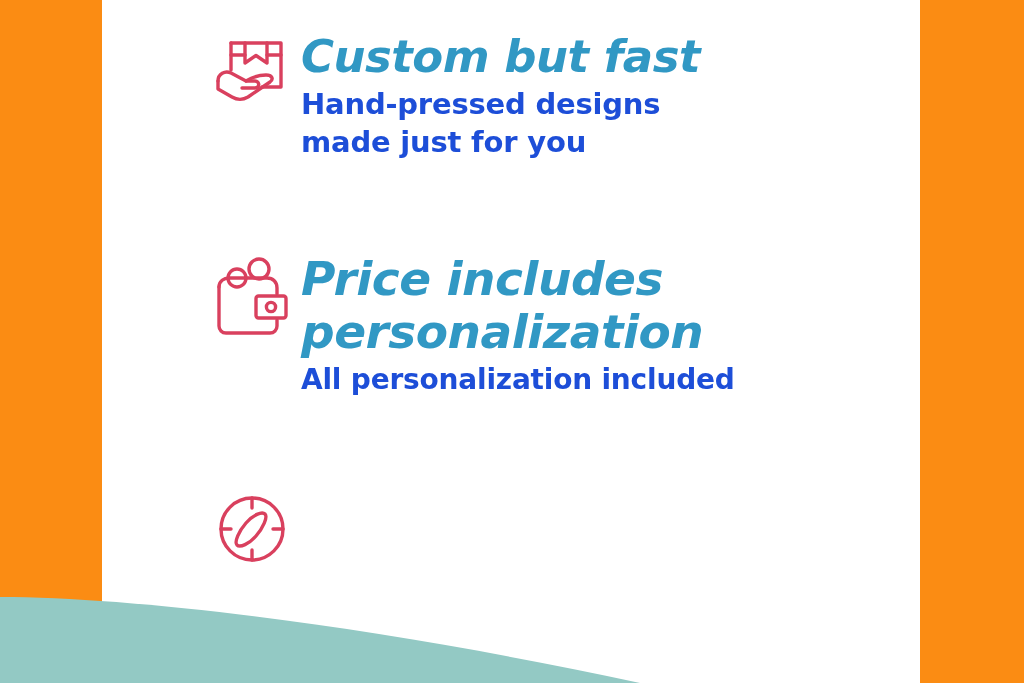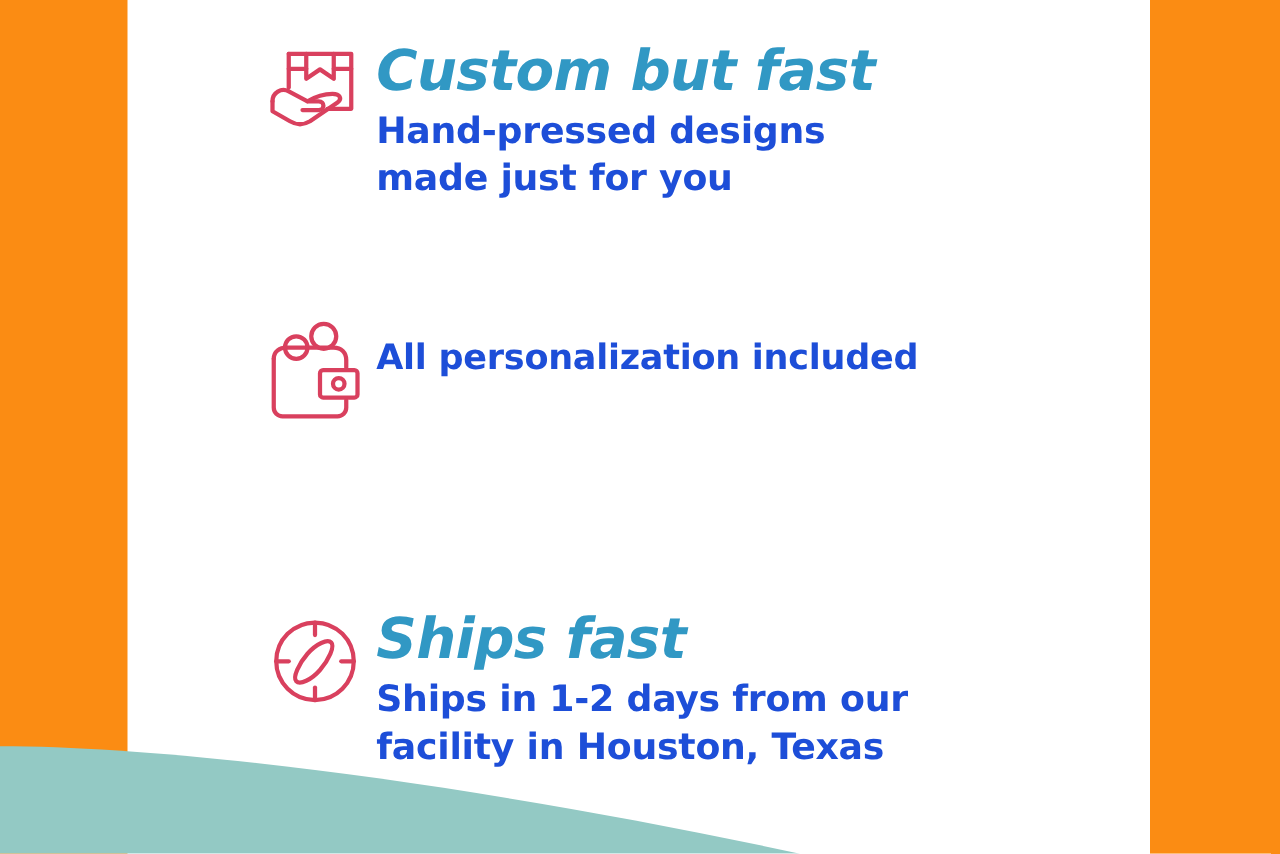--- a/index.html
+++ b/index.html
@@ -105,21 +105,21 @@
   .subline {
     font-family: "DejaVu Sans", sans-serif;
     font-weight: bold;
     color: #1d4ed8;
     font-size: 29px;
     line-height: 1.32;
     margin: 4px 0 0 0;
     white-space: pre-line;
     letter-spacing: -0.2px;
   }
-  .feature-2 .subline { font-size: 28px; margin-top: 16px; }
+  .feature-2 .subline { font-size: 28px; margin-top: 4px; }
   .feature-3 .subline { font-size: 29px; margin-top: 5px; }
 </style>
 </head>
 <body>
 
 <div class="canvas">
 
   <div class="bar-left"></div>
   <div class="bar-right"></div>
 
@@ -153,42 +153,39 @@
             <circle cx="44" cy="13" r="10"></circle>
             <circle cx="22" cy="22" r="9"></circle>
             <path d="M4 31 C4 25 9 22 14 22 H52 C58 22 62 26 62 32 V38"></path>
             <path d="M4 31 V70 C4 74 7 77 11 77 H55 C59 77 62 74 62 70 V64"></path>
             <rect x="41" y="40" width="30" height="22" rx="2.5"></rect>
             <circle cx="56" cy="51" r="4.6"></circle>
           </g>
         </svg>
       </div>
       <div class="text-box">
+        <div class="headline">Price includes
+personalization</div>
         <div class="subline">All personalization included</div>
       </div>
     </div>
 
     <div class="feature feature-3">
       <div class="icon-box">
         <svg width="74" height="76" viewBox="0 0 74 76" fill="none">
           <g stroke="#D9405E" stroke-width="3.4" stroke-linejoin="round" stroke-linecap="round" fill="none">
             <circle cx="37" cy="38" r="31"></circle>
             <path d="M37 7 V17"></path>
             <path d="M37 59 V69"></path>
             <path d="M6 38 H16"></path>
             <path d="M58 38 H68"></path>
             <path d="M50 23 C53 26 48 37 41 45 C34 53 25 57 22 54 C19 51 24 40 31 32 C38 24 47 20 50 23 Z"></path>
           </g>
         </svg>
       </div>
-      <div class="text-box">
-        <div class="headline">Ships fast</div>
-        <div class="subline">Ships in 1-2 days from our
-facility in Houston, Texas</div>
-      </div>
     </div>
 
   </div>
 
   <div class="wave-wrap">
     <svg width="640" height="130" viewBox="0 0 640 130" preserveAspectRatio="none">
       <path d="M0 44 C150 44 400 78 640 130 L0 130 Z" fill="#93C9C4"></path>
     </svg>
   </div>
 

